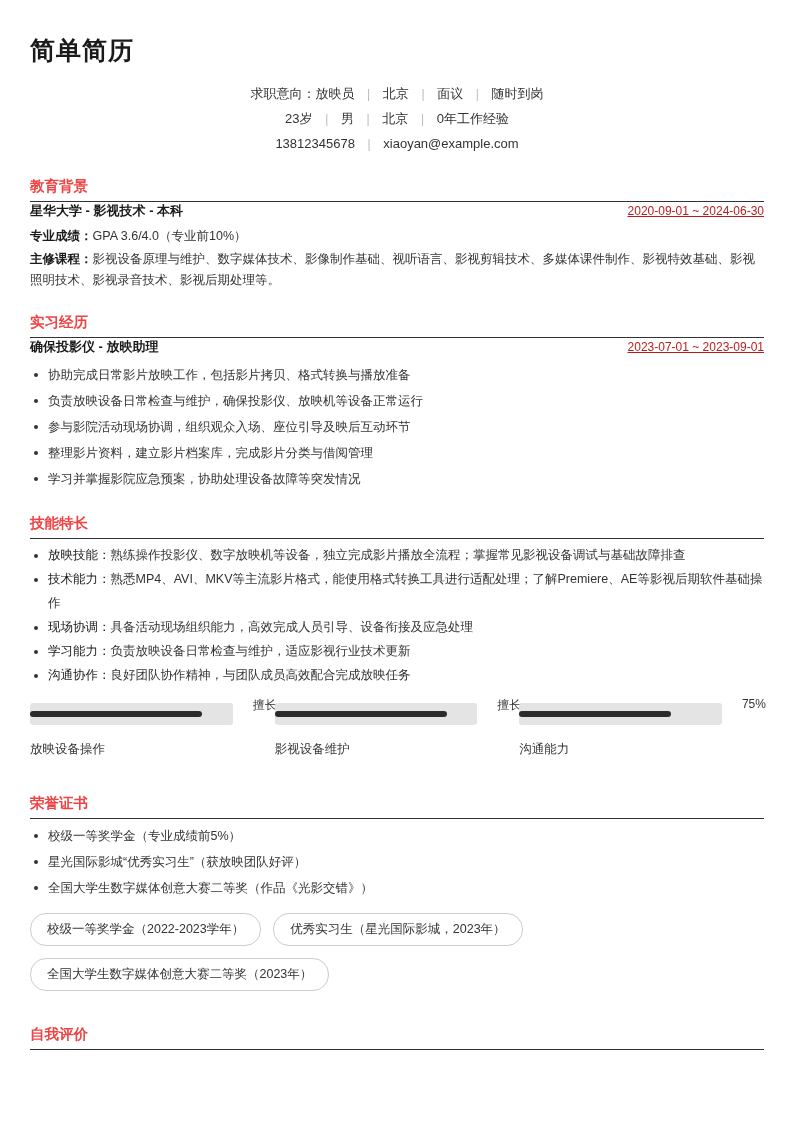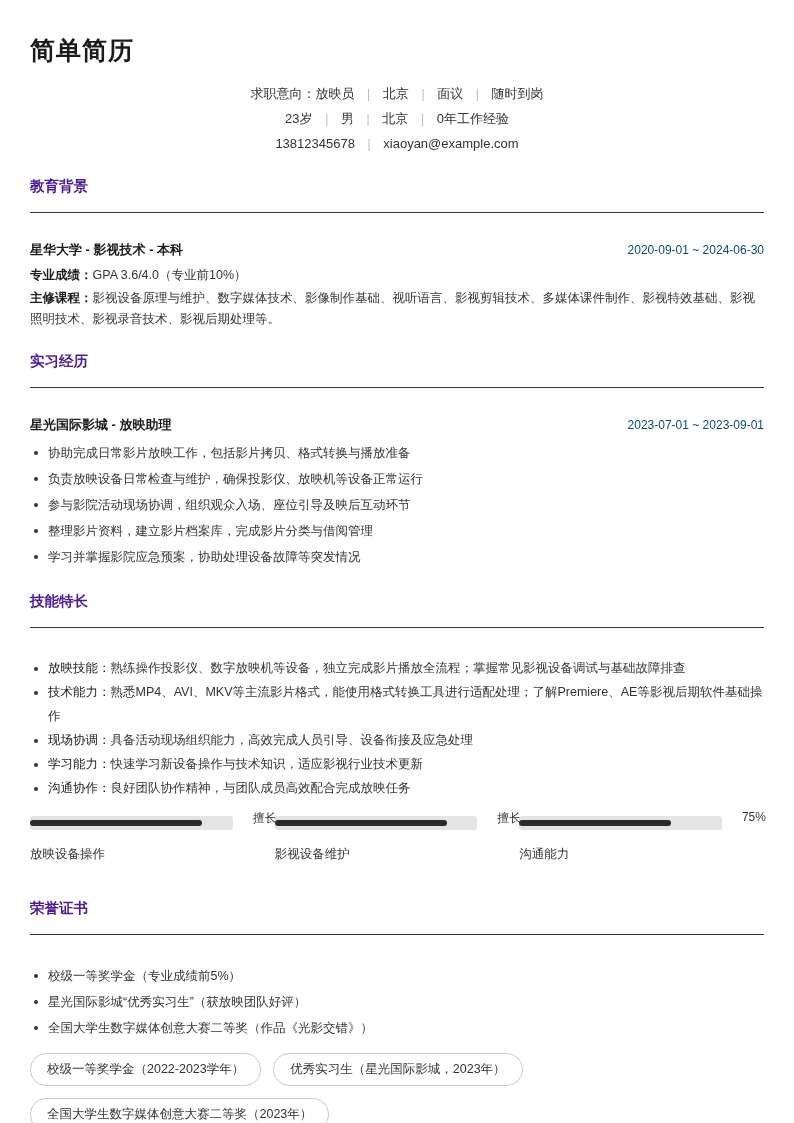--- a/index.html
+++ b/index.html
@@ -43,44 +43,45 @@
     font-size: 12px;
   }
 
   
   .section {
     margin-top: 22px;
   }
   .section-title {
     font-size: 14.5px;
     font-weight: bold;
-    color: #4c1d95;
-    padding-bottom: 16px;
+    color: #ef4444;
+    padding-bottom: 5px;
     border-bottom: 1.5px solid #333333;
-    margin-bottom: 28px;
+    margin-bottom: 0;
   }
 
   .entry {
     margin-bottom: 6px;
   }
   .entry-head {
     display: flex;
     justify-content: space-between;
     align-items: baseline;
     margin-bottom: 6px;
   }
   .entry-title {
     font-size: 13px;
     font-weight: bold;
     color: #1a1a1a;
   }
   .entry-date {
     font-size: 12px;
-    color: #0c4a6e;
+    color: #b91c1c;
     white-space: nowrap;
+    text-decoration: underline;
   }
 
   .kv-row {
     font-size: 12.5px;
     line-height: 21px;
     color: #333333;
     margin-bottom: 2px;
   }
   .kv-key {
     font-weight: bold;
@@ -125,21 +126,21 @@
     margin-top: 16px;
   }
   .bar-item {
     width: 33.33%;
     box-sizing: border-box;
     padding-right: 42px;
     margin-bottom: 14px;
   }
   .bar-track {
     position: relative;
-    height: 14px;
+    height: 22px;
     background: #e4e4e4;
     border-radius: 3px;
     display: flex;
     align-items: center;
   }
   .bar-fill {
     height: 6px;
     background: #2b2b2b;
     border-radius: 3px;
   }
@@ -221,21 +222,21 @@
       <div class="kv-row">
         <span class="kv-key">主修课程：</span><span>影视设备原理与维护、数字媒体技术、影像制作基础、视听语言、影视剪辑技术、多媒体课件制作、影视特效基础、影视照明技术、影视录音技术、影视后期处理等。</span>
       </div>
     </div>
   </div>
 
   <div class="section">
     <div class="section-title">实习经历</div>
     <div class="entry">
       <div class="entry-head">
-        <span class="entry-title">星光国际影城 - 放映助理</span>
+        <span class="entry-title">确保投影仪 - 放映助理</span>
         <span class="entry-date">2023-07-01 ~ 2023-09-01</span>
       </div>
       <ul class="bullets">
         <li>协助完成日常影片放映工作，包括影片拷贝、格式转换与播放准备</li>
         <li>负责放映设备日常检查与维护，确保投影仪、放映机等设备正常运行</li>
         <li>参与影院活动现场协调，组织观众入场、座位引导及映后互动环节</li>
         <li>整理影片资料，建立影片档案库，完成影片分类与借阅管理</li>
         <li>学习并掌握影院应急预案，协助处理设备故障等突发情况</li>
       </ul>
     </div>
@@ -247,21 +248,21 @@
       <li>
         <span class="skill-label">放映技能：</span><span>熟练操作投影仪、数字放映机等设备，独立完成影片播放全流程；掌握常见影视设备调试与基础故障排查</span>
       </li>
       <li>
         <span class="skill-label">技术能力：</span><span>熟悉MP4、AVI、MKV等主流影片格式，能使用格式转换工具进行适配处理；了解Premiere、AE等影视后期软件基础操作</span>
       </li>
       <li>
         <span class="skill-label">现场协调：</span><span>具备活动现场组织能力，高效完成人员引导、设备衔接及应急处理</span>
       </li>
       <li>
-        <span class="skill-label">学习能力：</span><span>快速学习新设备操作与技术知识，适应影视行业技术更新</span>
+        <span class="skill-label">学习能力：</span><span>负责放映设备日常检查与维护，适应影视行业技术更新</span>
       </li>
       <li>
         <span class="skill-label">沟通协作：</span><span>良好团队协作精神，与团队成员高效配合完成放映任务</span>
       </li>
     </ul>
 
     <div class="bars">
       <div class="bar-item">
         <div class="bar-track">
           <div class="bar-fill" style="width: 85%;"></div>

